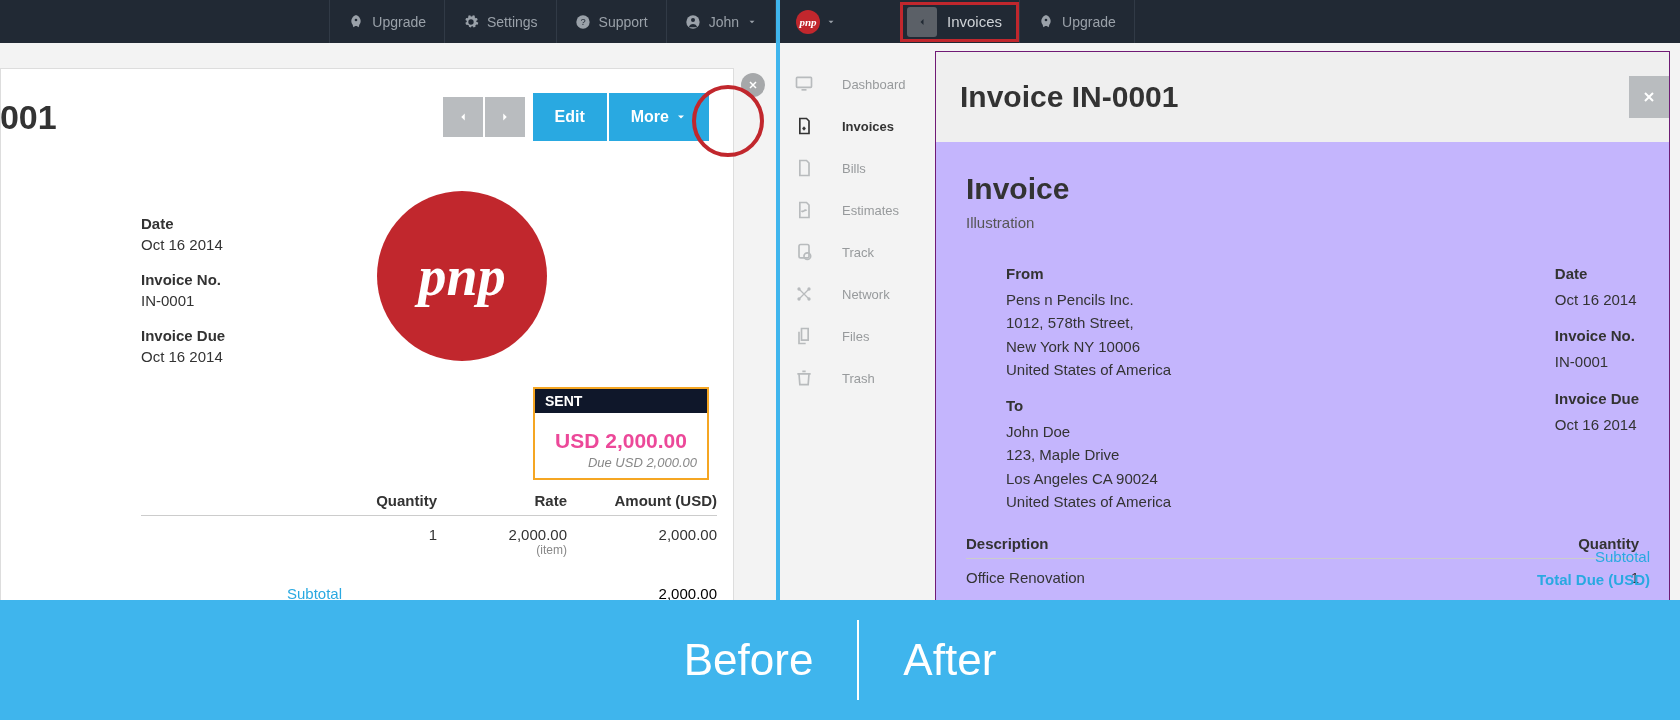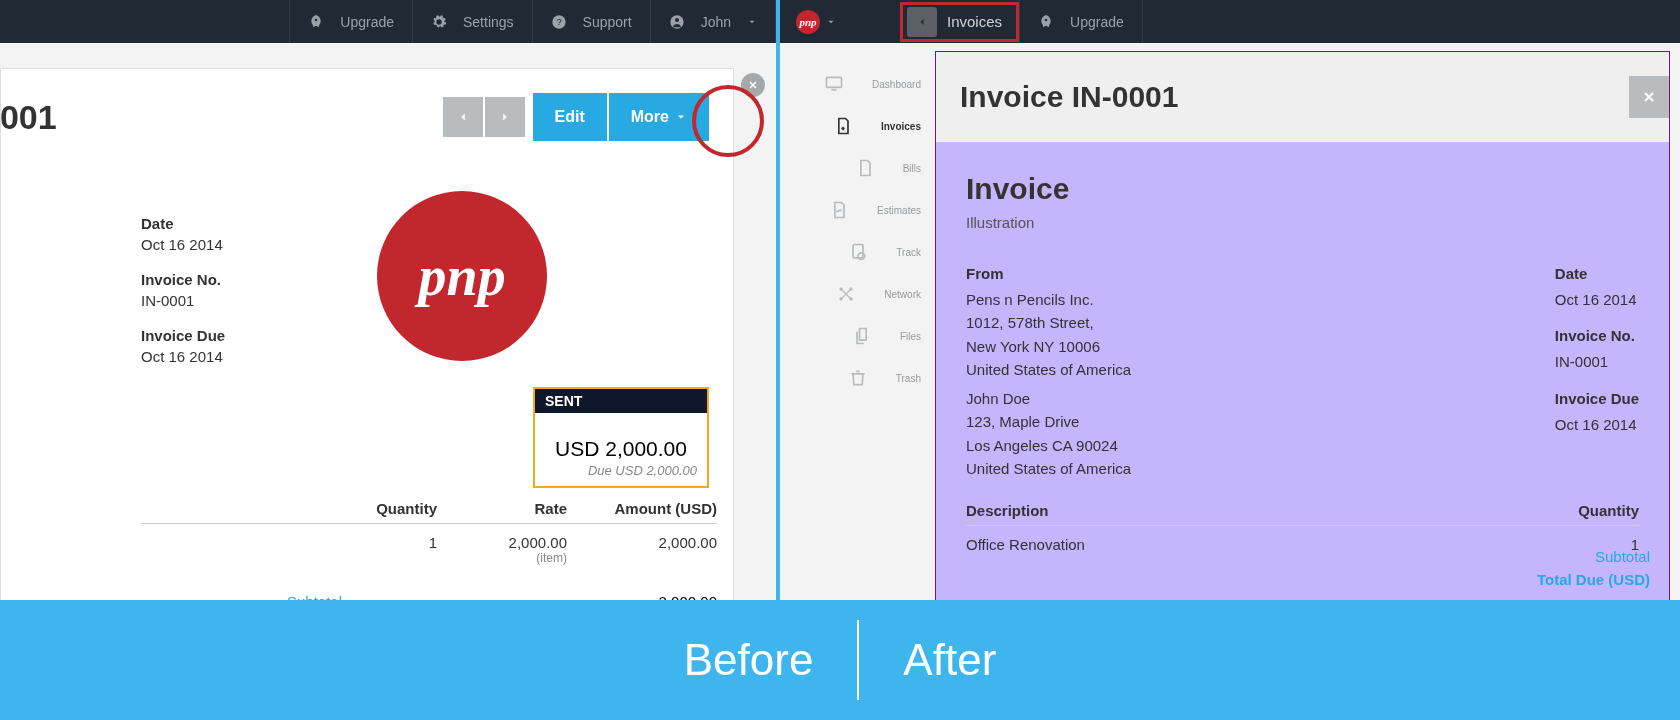--- a/index.html
+++ b/index.html
@@ -5,21 +5,21 @@
   * { box-sizing: border-box; margin: 0; padding: 0; font-family: -apple-system, "Helvetica Neue", Arial, sans-serif; }
   html, body { width: 1680px; height: 720px; overflow: hidden; background: #f3f3f3; }
   .panes { display: flex; width: 100%; height: 100%; }
   .pane { position: relative; height: 100%; overflow: hidden; }
   .pane.left  { width: 780px; border-right: 4px solid #3fb5ed; }
   .pane.right { flex: 1; }
 
   
   .topbar { background: #212934; color: #9aa1a9; height: 43px; display: flex; align-items: center; }
   .topbar .sp { flex: 1; }
-  .topbtn { height: 43px; border-left: 1px solid #313a46; padding: 0 18px; display: flex; align-items: center; gap: 16px; cursor: pointer; font-size: 14px; }
+  .topbtn { height: 43px; border-left: 1px solid #313a46; padding: 0 18px; display: flex; align-items: center; gap: 8px; cursor: pointer; font-size: 14px; }
   .topbtn:last-child { border-right: 1px solid #313a46; }
   .topbtn svg { width: 16px; height: 16px; fill: #9aa1a9; }
 
   
   .l-body { position: relative; padding-top: 25px; }
   .l-card { margin: 0 42px 0 0; background: #fff; border: 1px solid #ddd; position: relative; }
   .l-card-header { display: flex; align-items: center; padding: 24px 24px 24px 0; }
   .l-title { font-size: 34px; font-weight: 600; color: #333; margin-left: -20px; }
   .nav-btns { display: flex; margin-left: auto; margin-right: 8px; }
   .nav-btn { width: 40px; height: 40px; background: #b9bcbf; color: #fff; display:flex; align-items:center; justify-content:center; border:0; cursor:pointer; }
@@ -35,21 +35,21 @@
   .meta { font-size:15px; color:#333; }
   .meta .lbl { font-weight:600; margin-top:18px; }
   .meta .lbl:first-child { margin-top:34px; }
   .meta .val { margin-top:4px; }
 
   .logo-col { flex:1; display:flex; justify-content:center; padding-right:10px; }
   .pnp-logo { width:170px; height:170px; border-radius:50%; background:#c1272d; color:#fff; display:flex; align-items:center; justify-content:center; font-style:italic; font-weight:700; font-size:56px; font-family: Georgia, 'Times New Roman', serif; margin-top:10px; }
 
   .amount-box { margin:22px 24px 0 auto; width:176px; border:2px solid #f5a623; }
   .amount-box .tag { background:#0f172a; color:#fff; font-weight:700; padding:4px 10px; font-size:14px; }
-  .amount-box .big { padding:24px 10px 0; font-size:21px; font-weight:400; text-align:center; color:#000000; }
+  .amount-box .big { padding:16px 10px 0; font-size:21px; font-weight:700; text-align:center; color:#ec4899; }
   .amount-box .sub { padding:2px 10px 8px; font-size:13px; text-align:right; color:#888;font-style:italic; }
 
   .l-table { margin-top:12px; padding:0 16px 0 140px; }
   .l-thead { display:flex; font-weight:600; font-size:15px; color:#333; border-bottom:1px solid #ccc; padding-bottom:6px; }
   .l-trow  { display:flex; font-size:15px; color:#333; padding:10px 0; }
   .l-qty { width:130px; text-align:right; margin-left:auto; }
   .l-rate { width:130px; text-align:right; }
   .l-amt { width:150px; text-align:right; }
   .item-note { font-size:12px; color:#888; text-align:right; }
 
@@ -61,35 +61,35 @@
   .r-topbar { background:#212934; height:43px; display:flex; align-items:center; color:#9aa1a9; }
   .r-brand { height:43px; padding:0 16px; display:flex; align-items:center; gap:6px; cursor:pointer; }
   .r-brand .pnp { width:24px; height:24px; border-radius:50%; background:#c1272d; color:#fff; font-style:italic; font-weight:700; font-size:11px; display:flex; align-items:center; justify-content:center; font-family: Georgia, serif; }
   .r-back-group { margin-left:48px; border:3px solid #c1272d; height:40px; display:flex; align-items:center; padding-right:14px; }
   .r-back-btn { width:30px; height:30px; background:#5b6067; border-radius:3px; display:flex; align-items:center; justify-content:center; margin:0 10px 0 4px; cursor:pointer; }
   .r-back-btn svg { width:12px; height:12px; fill:#212934; }
   .r-back-lbl { color:#cfd3d7; font-size:15px; cursor:pointer; }
 
   .r-body { display:flex; height: calc(100% - 43px); }
   .r-side { width:155px; padding:20px 0 0 0; }
-  .r-side-item { display:flex; align-items:center; gap:28px; padding:11px 14px; font-size:10px; color:#979a9c; cursor:pointer;justify-content:flex-end; }
+  .r-side-item { display:flex; align-items:center; gap:28px; padding:11px 14px; font-size:13px; color:#979a9c; cursor:pointer; }
   .r-side-item.active { color:#333; font-weight:600; }
   .r-side-item svg { width:20px; height:20px; fill:#b8bbbd; }
   .r-side-item.active svg { fill:#333; }
 
   .r-main { flex:1; padding: 8px 10px 0 0; display:flex; }
   .r-doc { flex:1; background:#c4b5fd; border:1px solid #701a75; }
   .r-doc-header { background:#efefef; padding:24px 24px; font-size:30px; font-weight:600; color:#333; display:flex; align-items:center; }
   .r-doc-close { width:40px; height:42px; background:#b9bcbf; margin-left:auto; margin-right:-24px; display:flex; align-items:center; justify-content:center; cursor:pointer; }
   .r-doc-close svg { width:16px; height:16px; fill:#fff; }
 
   .r-doc-body { padding: 30px 30px 0 30px; font-size:15px; color:#333; }
   .r-h1 { font-size:30px; font-weight:700; color:#333; }
   .r-h1-sub { margin-top:8px; color:#555; }
-  .r-cols { display:flex; margin-top:34px; }
+  .r-cols { display:flex; margin-top:34px;margin-left:40px; }
   .r-from { width:300px; }
   .r-dates { margin-left:auto; }
   .r-lbl { font-weight:600; margin-top:16px; }
   .r-lbl:first-child { margin-top:0; }
   .r-val { margin-top:6px; line-height:1.55; }
 
   .r-table { margin-top:22px; }
   .r-thead { display:flex; font-weight:600; border-bottom:1px solid #ccc; padding-bottom:6px; }
   .r-trow  { display:flex; padding:10px 0; }
   .r-desc { flex:1; }
@@ -323,20 +323,21 @@
             <div class="r-h1">Invoice</div>
             <div class="r-h1-sub">Illustration</div>
 
             <div class="r-cols">
               <div class="r-from">
                 <div class="r-lbl">From</div>
                 <div class="r-val" style="white-space:pre-line">Pens n Pencils Inc.
 1012, 578th Street,
 New York NY 10006
 United States of America</div>
+                <div class="r-lbl">To</div>
                 <div class="r-val" style="white-space:pre-line">John Doe
 123, Maple Drive
 Los Angeles CA 90024
 United States of America</div>
               </div>
               <div class="r-dates">
                 <div class="r-lbl">Date</div>
                 <div class="r-val">Oct 16 2014</div>
                 <div class="r-lbl">Invoice No.</div>
                 <div class="r-val">IN-0001</div>

